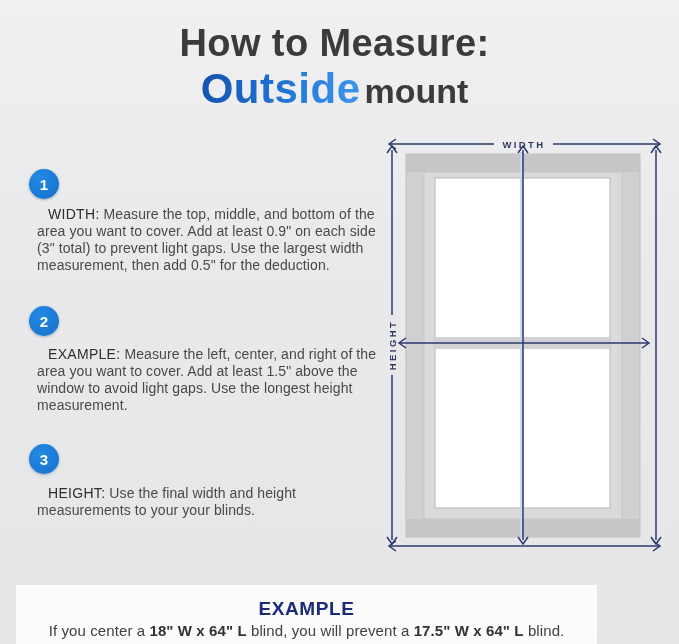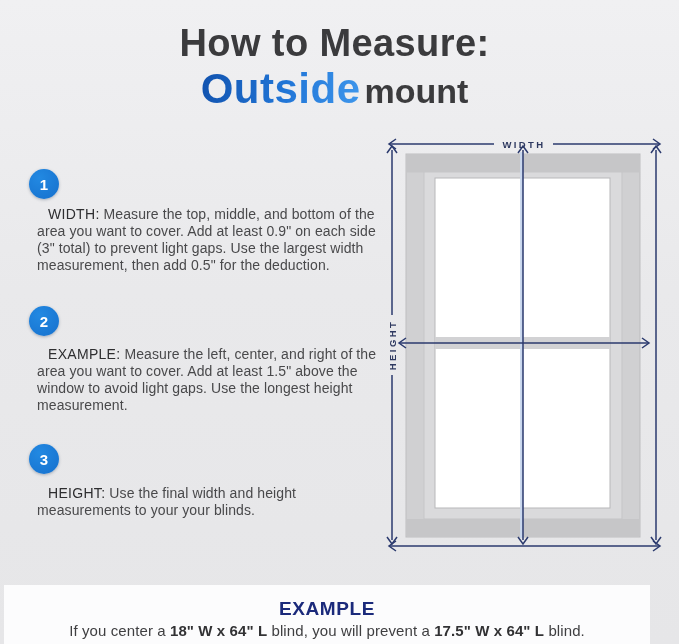--- a/index.html
+++ b/index.html
@@ -87,22 +87,22 @@
     font-size: 9.5px;
     font-weight: 600;
     letter-spacing: 2.4px;
     fill: #2e3960;
   }
 
   
   .example-section {
     position: absolute;
     top: 585px;
-    left: 4px;
-    width: 646px;
+    left: 16px;
+    width: 581px;
     height: 59px;
     background: #fcfcfd;
     text-align: center;
   }
   .example-heading {
     margin-top: 13px;
     font-size: 19px;
     font-weight: 700;
     color: #1b2a7b;
     letter-spacing: 0.6px;

